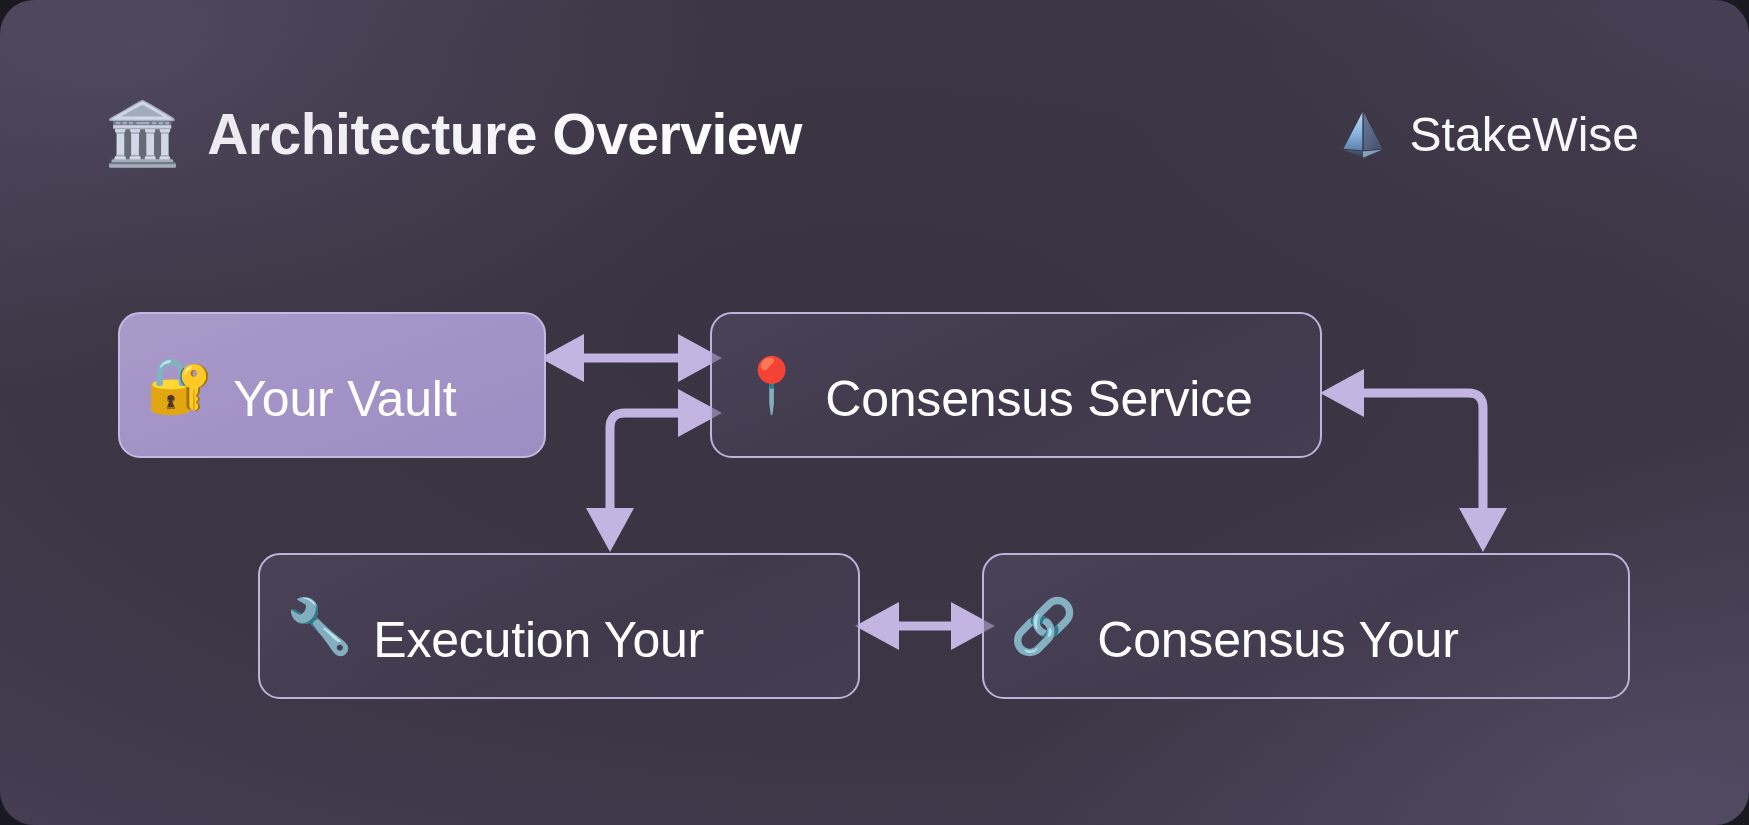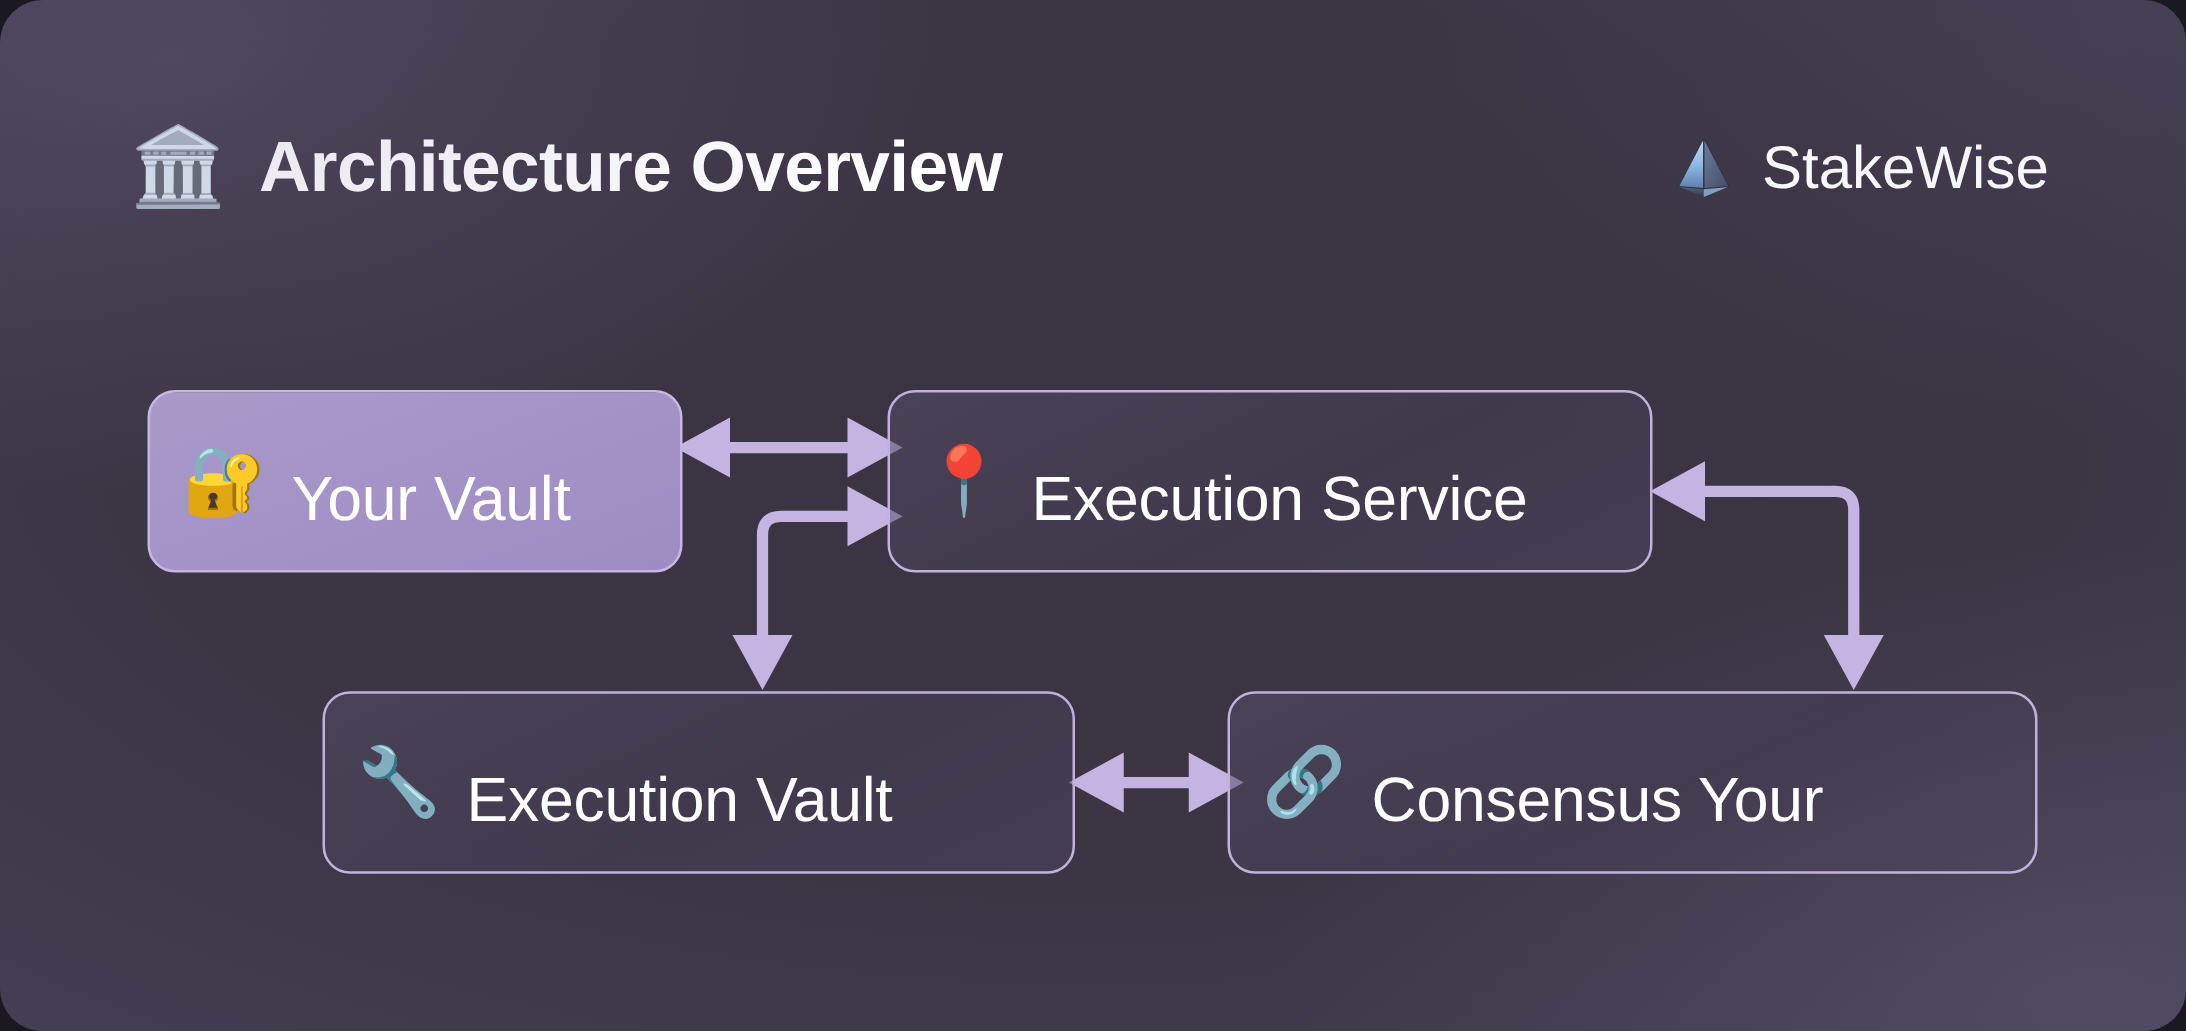--- a/index.html
+++ b/index.html
@@ -215,26 +215,26 @@
 
   </svg>
 
   <div id="node-vault" class="node filled">
     <span class="node-emoji">🔐</span>
     <span class="node-label">Your Vault</span>
   </div>
 
   <div id="node-operator" class="node outline">
     <span class="node-emoji">📍</span>
-    <span class="node-label">Execution Service</span>
+    <span class="node-label">Consensus Service</span>
   </div>
 
   <div id="node-execution" class="node outline">
     <span class="node-emoji">🔧</span>
-    <span class="node-label">Execution Vault</span>
+    <span class="node-label">Execution Your</span>
   </div>
 
   <div id="node-consensus" class="node outline">
     <span class="node-emoji">🔗</span>
     <span class="node-label">Consensus Your</span>
   </div>
 
 </div>
 
 </body></html>

